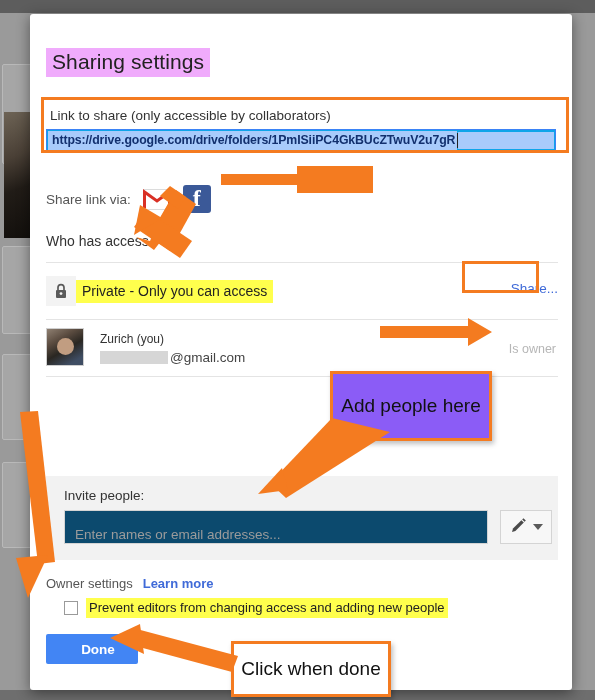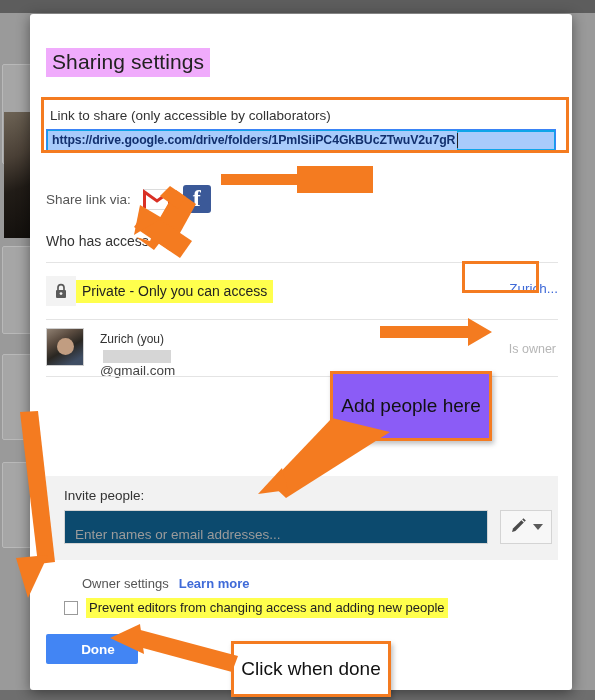--- a/index.html
+++ b/index.html
@@ -88,41 +88,41 @@
   .priv-text { background:#ffff4d; color:#222; font-size:14px; padding:3px 6px 4px 6px; }
   .change-link { position:absolute; right:0; top:9px; color:#3f6ad8; font-size:13.5px; }
 
   .row-owner { position:absolute; left:16px; top:314px; width:512px; height:44px; display:flex; align-items:flex-start; }
   .avatar { width:38px; height:38px; border:1px solid #cfcfcf;
             background:linear-gradient(150deg,#8f8072 0%,#5b4c40 30%,#2a2722 55%,#3f4d63 85%); position:relative; }
   .avatar::after { content:""; position:absolute; left:10px; top:9px; width:17px; height:17px;
                    border-radius:50%; background:#c19d81; }
   .owner-meta { margin-left:16px; padding-top:1px; }
   .owner-name { font-size:12px; color:#333; }
-  .owner-mail { font-size:13.5px; color:#444; margin-top:3px; display:flex; align-items:center;flex-direction:column; }
+  .owner-mail { font-size:13.5px; color:#444; margin-top:3px; display:flex; align-items:center; }
   .redact { display:inline-block; width:68px; height:13px; background:#d6d6d6; margin-right:2px; }
   .is-owner { position:absolute; right:2px; top:14px; font-size:12.5px; color:#b6b6b6; }
 
   
   .invite-panel { position:absolute; left:16px; top:462px; width:512px; height:84px; background:#f2f2f2; }
   .invite-label { position:absolute; left:18px; top:12px; font-size:13.5px; color:#333; }
   .invite-field {
     position:absolute; left:18px; top:34px; width:424px; height:34px;
     background:#0c4a6e; border:1px solid #d4d4d4;
     font-size:13.5px; color:#9b9b9b; padding:16px 10px;
   }
   .pencil-btn {
     position:absolute; left:454px; top:34px; width:52px; height:34px;
     background:#f7f7f7; border:1px solid #d4d4d4;
     display:flex; align-items:center; justify-content:center; gap:6px;
   }
   .caret-dn { width:0; height:0; border-left:5px solid transparent; border-right:5px solid transparent; border-top:6px solid #5a5a5a; }
 
   
-  .owner-settings { position:absolute; left:16px; top:562px; display:flex; align-items:center; gap:10px;margin-left:36px; }
+  .owner-settings { position:absolute; left:16px; top:562px; display:flex; align-items:center; gap:10px; }
   .os-label { font-size:13px; color:#555; }
   .learn-more { font-size:13px; color:#3f6ad8; font-weight:700; }
   .prevent-row { position:absolute; left:34px; top:584px; display:flex; align-items:center; gap:8px; }
   .cbx { width:14px; height:14px; border:1px solid #9a9a9a; background:#fff; }
   .prevent-text { background:#ffff4d; color:#222; font-size:13px; padding:2px 3px 3px 3px; }
 
   .done-btn {
     position:absolute; left:16px; top:620px; width:92px; height:30px;
     background:#4285f4; color:#fff; font-size:13.5px; font-weight:700;
     display:flex; align-items:center; justify-content:center; border-radius:2px;padding-left:12px;
@@ -174,21 +174,21 @@
 
   <div class="row-private">
     <span class="lock-box">
       <svg width="14" height="16" viewBox="0 0 14 16" aria-hidden="true">
         <path d="M4 7V4.6a3 3 0 016 0V7" fill="none" stroke="#5a5a5a" stroke-width="1.7"></path>
         <rect x="2" y="7" width="10" height="8" rx="1" fill="#5a5a5a"></rect>
         <circle cx="7" cy="10.6" r="1.4" fill="#f3f3f3"></circle>
       </svg>
     </span>
     <span class="priv-text">Private - Only you can access</span>
-    <span class="change-link">Zurich...</span>
+    <span class="change-link">Share...</span>
   </div>
   <div class="rule" id="rule2"></div>
 
   <div class="row-owner">
     <span class="avatar"></span>
     <span class="owner-meta">
       <span class="owner-name">Zurich (you)</span>
       <span class="owner-mail">
         <span class="redact"></span>
         <span>@gmail.com</span>

